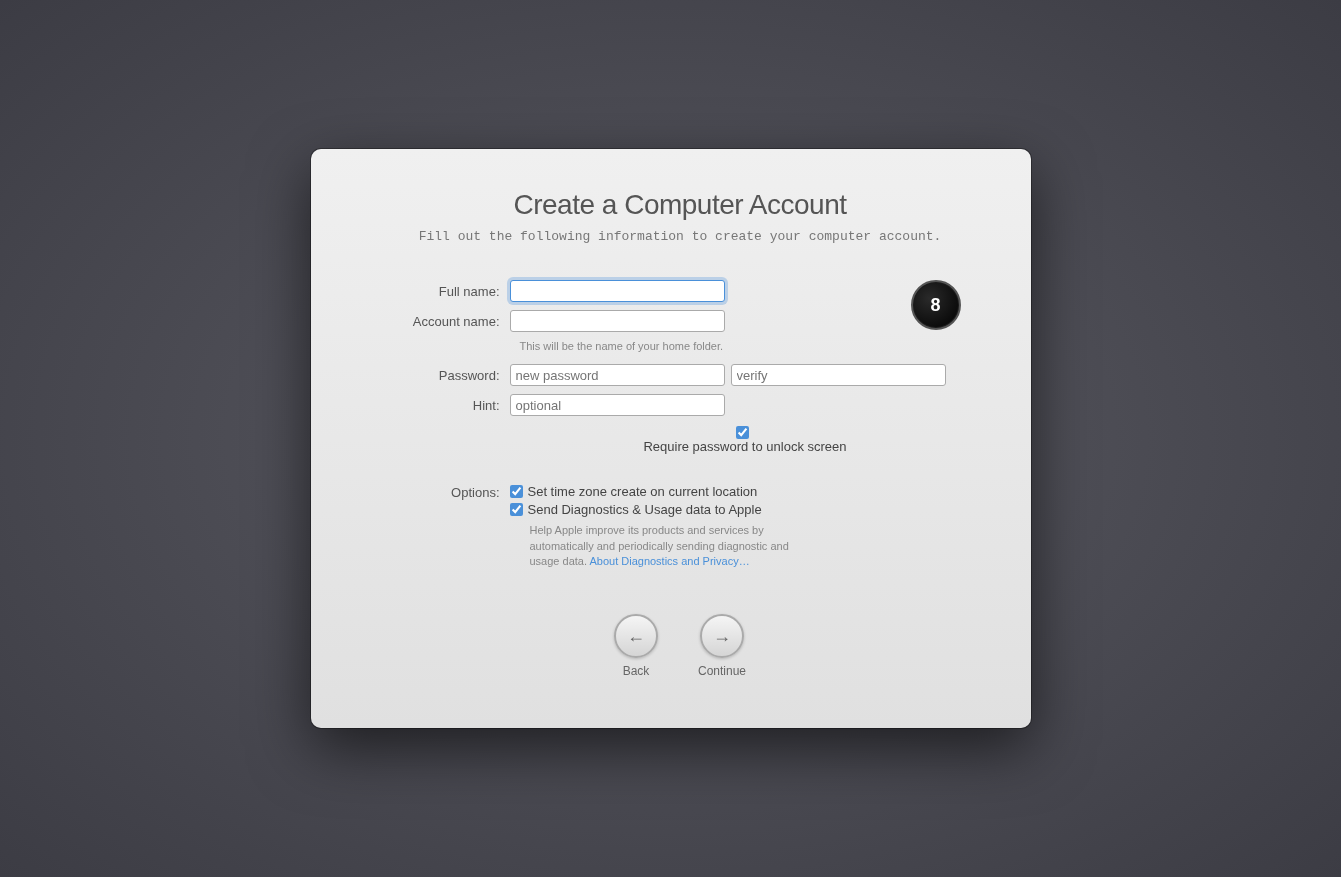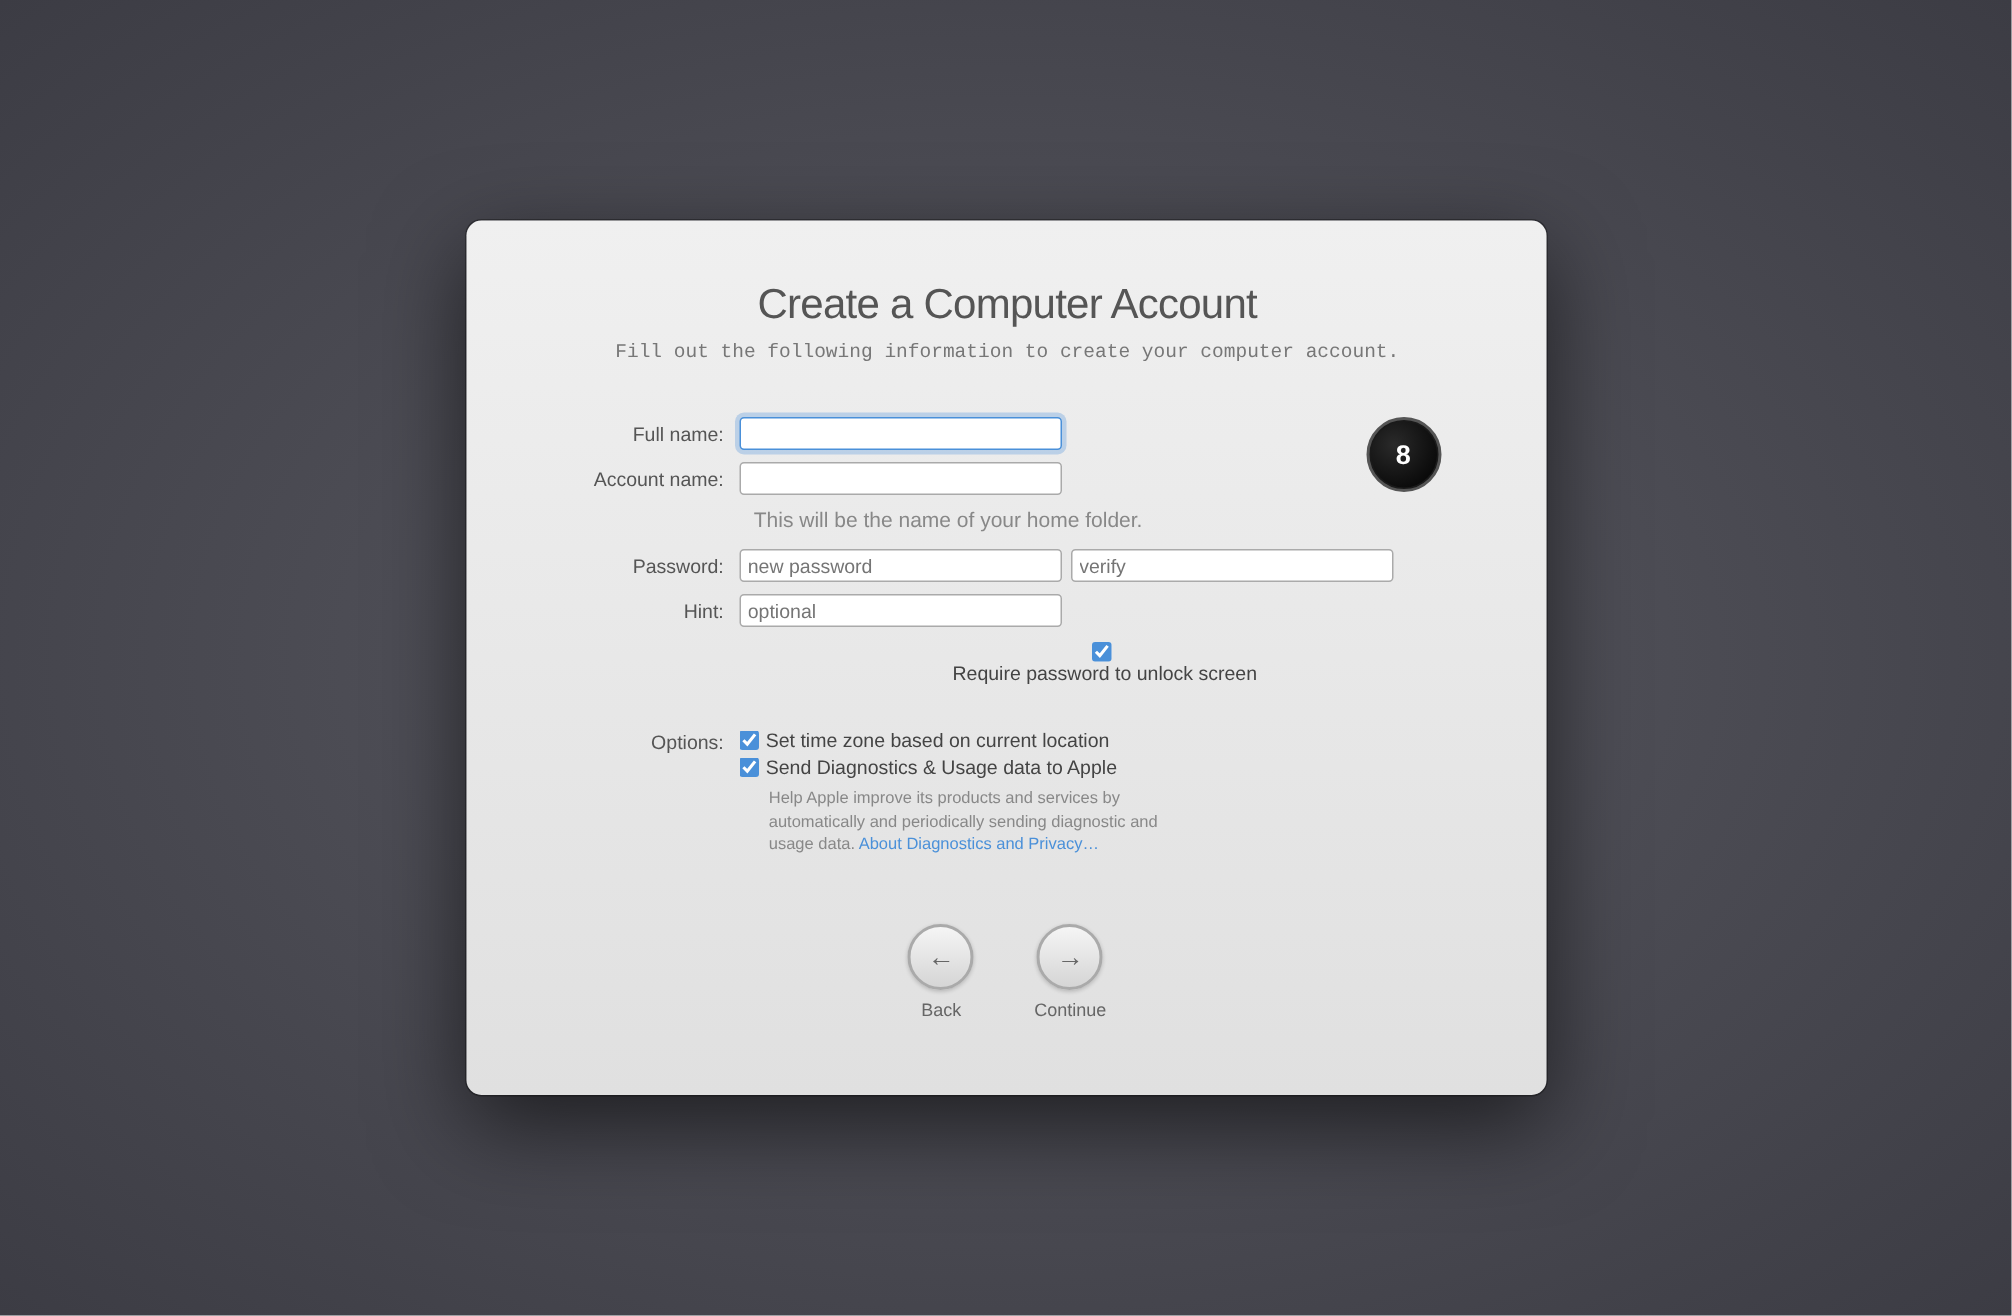--- a/index.html
+++ b/index.html
@@ -15,21 +15,21 @@
       font-family: "Helvetica Neue", Helvetica, Arial, sans-serif;
     }
 
     .dialog {
       width: 720px;
       min-height: 540px;
       background: #e8e8e8;
       background: linear-gradient(180deg, #f0f0f0 0%, #e0e0e0 100%);
       border-radius: 10px;
       box-shadow: 0 20px 60px rgba(0,0,0,0.6), 0 0 0 1px rgba(0,0,0,0.3);
-      padding: 40px 60px 50px 62px;
+      padding: 40px 60px 50px 79px;
       display: flex;
       flex-direction: column;
       align-items: center;
     }
 
     .dialog-title {
       font-size: 28px;
       font-weight: 300;
       color: #555;
       letter-spacing: -0.5px;
@@ -131,21 +131,21 @@
       align-items: center;
       flex: 1;
       max-width: 436px;
     }
 
     .hint-input {
       max-width: 215px;
     }
 
     .home-folder-note {
-      font-size: 14px;
+      font-size: 11px;
       color: #888;
       margin-left: 130px;
       margin-bottom: 12px;
       width: 100%;
     }
 
     .checkbox-row {
       display: flex;
       align-items: center;
       width: 100%;
@@ -310,21 +310,21 @@
       <label for="require-pw" class="checkbox-label">Require password to unlock screen</label>
     </div>
 
     <div class="options-section">
       <div class="options-row">
         <span class="options-label">Options:</span>
         <div class="options-content">
 
           <div class="option-check-row">
             <input type="checkbox" id="timezone" checked="" style="">
-            <label for="timezone" class="option-check-label">Set time zone based on current location</label>
+            <label for="timezone" class="option-check-label">Set time zone create on current location</label>
           </div>
 
           <div class="option-check-row">
             <input type="checkbox" id="diagnostics" checked="" style="">
             <label for="diagnostics" class="option-check-label">Send Diagnostics &amp; Usage data to Apple</label>
           </div>
 
           <p class="diagnostics-desc">
             <span>Help Apple improve its products and services by automatically and periodically sending diagnostic and usage data.</span>
             <a href="#" class="diagnostics-link">About Diagnostics and Privacy…</a>

